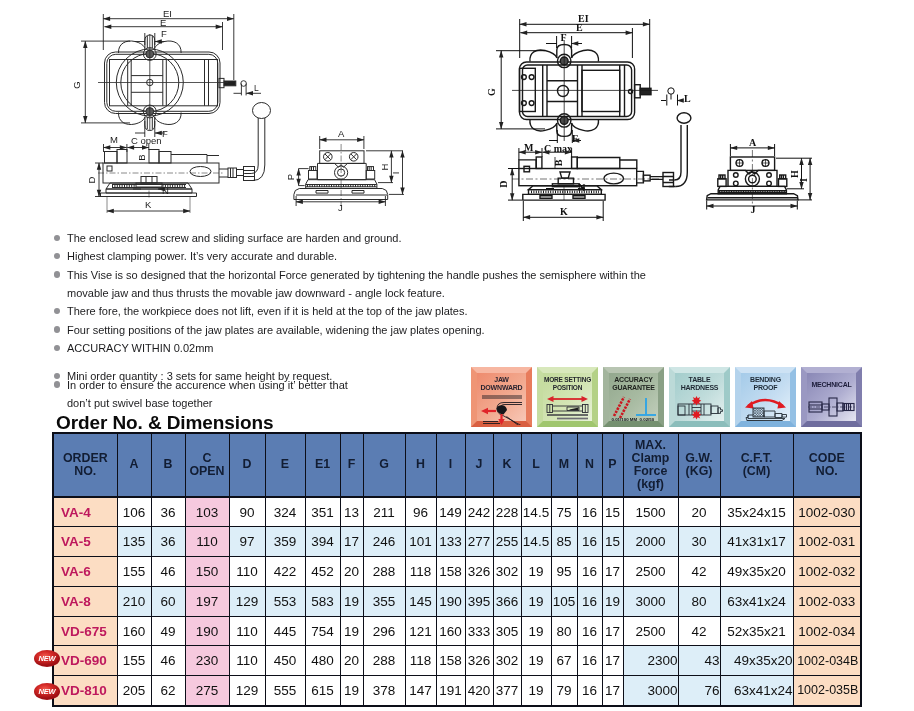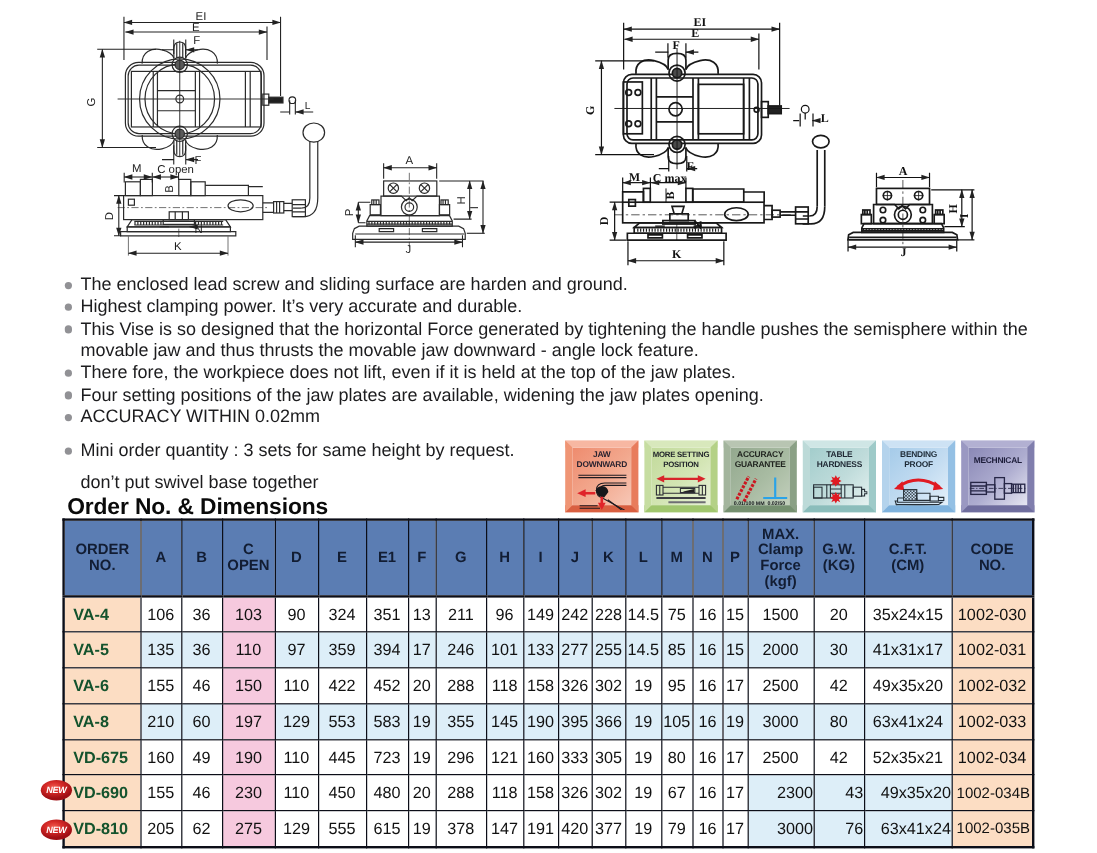--- a/index.html
+++ b/index.html
@@ -1,30 +1,30 @@
 <!DOCTYPE html>
 <html><head>
 <meta charset="utf-8">
 <style>
 * { margin:0; padding:0; box-sizing:border-box; }
 html,body { width:914px; height:711px; background:#ffffff; font-family:"Liberation Sans", sans-serif; position:relative; overflow:hidden; }
 #page { position:absolute; left:0; top:0; width:756px; height:711px;padding-left:32px; }
-.bl { position:absolute; left:67px; font-size:15px; line-height:18px; color:#1c1c1e; white-space:nowrap; }
+.bl { position:absolute; left:67px; font-size:11px; line-height:18px; color:#1c1c1e; white-space:nowrap; }
 .bl.b::before { content:""; position:absolute; left:-13.5px; top:5.5px; width:6.5px; height:6.5px; border-radius:50%; background:#919195; }
 #ttl { position:absolute; left:56px; top:411.5px; font-size:19px; font-weight:bold; color:#0a0a0a; letter-spacing:-0.1px; }
 
 .bdg { position:absolute; top:367px; width:61px; height:60px; border-style:solid; border-width:6px; }
 .bdg .in { width:100%; height:100%; position:relative; text-align:center; }
 .bdg .t { font-weight:bold; font-size:7px; line-height:7.5px; padding-top:3px; letter-spacing:-0.2px; }
 .bdg svg { position:absolute; left:1px; top:22px; }
 
 #tbl { position:absolute; left:52px; top:431.5px; border-collapse:collapse; table-layout:fixed; width:810px; }
 #tbl td { border:1.7px 1.4px; border-style:solid; border-color:#0c0e18; border-left-width:1.4px; border-right-width:1.4px; border-top-width:1.7px; border-bottom-width:1.7px; text-align:center; font-size:13.5px; color:#111; padding:0; overflow:hidden; }
 #tbl tr.hd td { background:#5b7db3; color:#121d33; font-weight:bold; font-size:12.4px; line-height:12.9px; height:64.5px; border-bottom:2px solid #0c0e18;}
-#tbl td.oc { background:#fcddc3; font-weight:bold; text-align:left; padding-left:7px; font-size:13.5px; color:#14532d; }
+#tbl td.oc { background:#fcddc3; font-weight:bold; text-align:left; padding-left:7px; font-size:13.5px; color:#be185d; }
 #tbl td.pk { background:#f6c9de; }
 #tbl tr.r td { height:29.8px; }
 #tbl tr.bu td.v { background:#ddeef8; }
 #tbl td.cd { background:#fcddc3; }
 #tbl td.hb { background:#ddeef8;text-align:right; }
 #tbl { border:2.5px solid #0c0e18; }
 .new { position:absolute; left:34px; width:26px; height:17px; border-radius:50%; background:radial-gradient(ellipse 60% 55% at 42% 35%, #ef5a4e 0%, #d62b28 45%, #9f0f14 100%); color:#fff; font-size:7.5px; font-weight:bold; font-style:italic; text-align:center; line-height:17px; letter-spacing:-0.2px; }
 </style>
 </head>
 <body>
@@ -353,20 +353,21 @@
 </g>
 </svg>
 <div class="bl b" style="top:229px;">The enclosed lead screw and sliding surface are harden and ground.</div>
 <div class="bl b" style="top:247.4px;">Highest clamping power. It’s very accurate and durable.</div>
 <div class="bl b" style="top:265.7px;">This Vise is so designed that the horizontal Force generated by tightening the handle pushes the semisphere within the</div>
 <div class="bl" style="top:284px;">movable jaw and thus thrusts the movable jaw downward - angle lock feature.</div>
 <div class="bl b" style="top:302.3px;">There fore, the workpiece does not lift, even if it is held at the top of the jaw plates.</div>
 <div class="bl b" style="top:320.6px;">Four setting positions of the jaw plates are available, widening the jaw plates opening.</div>
 <div class="bl b" style="top:339px;">ACCURACY WITHIN 0.02mm</div>
 <div class="bl b" style="top:367px;">Mini order quantity : 3 sets for same height by request.</div>
+<div class="bl b" style="top:375.6px;">In order to ensure the accurence when using it’ better that</div>
 <div class="bl" style="top:394px;">don’t put swivel base together</div>
 <div id="ttl">Order No. &amp; Dimensions</div>
 <div class="bdg" style="left:471px; border-color:#f7b7a2 #e87c5c #d95f41 #ef9575; background:linear-gradient(135deg,#ee8b6e 0%,#f2a98f 55%,#f7c7b6 100%);">
  <div class="in" style="color:#2b2430;">
   <div class="t">JAW<br>DOWNWARD</div>
   <svg width="47" height="30" viewBox="0 0 47 30">
    <g fill="none" stroke="#1e1a20" stroke-width="0.9">
     <path d="M4,1 H44"></path>
             <path d="M4,3 H44"></path>
     <path d="M44,7.5 H26 q-7,0 -7,6 q0,5 5,6.5 L44,31"></path>
@@ -624,21 +625,21 @@
           <td class="v">63x41x24</td>
           <td class="cd">1002-033</td>
         </tr>
 <tr class="r">
           <td class="oc">VD-675</td>
           <td class="v">160</td>
           <td class="v">49</td>
           <td class="pk">190</td>
           <td class="v">110</td>
           <td class="v">445</td>
-          <td class="v">723</td>
+          <td class="v">754</td>
           <td class="v">19</td>
           <td class="v">296</td>
           <td class="v">121</td>
           <td class="v">160</td>
           <td class="v">333</td>
           <td class="v">305</td>
           <td class="v">19</td>
           <td class="v">80</td>
           <td class="v">16</td>
           <td class="v">17</td>

